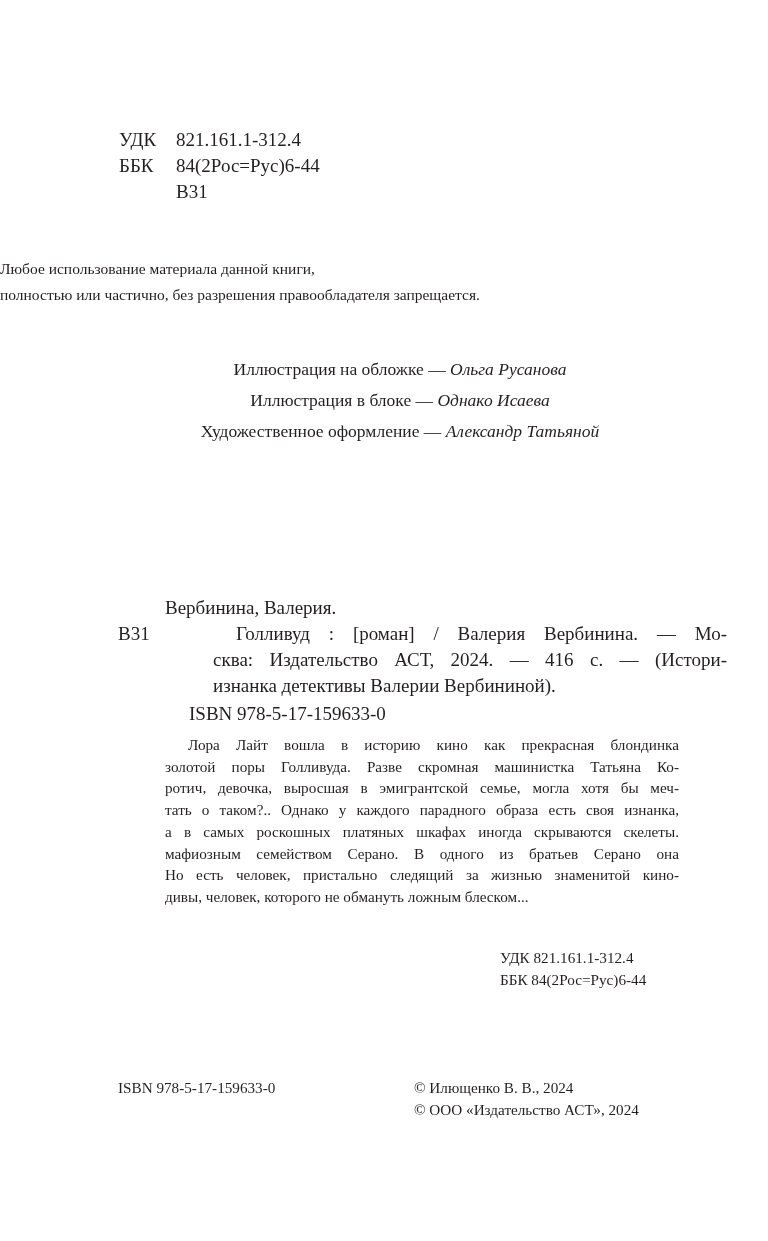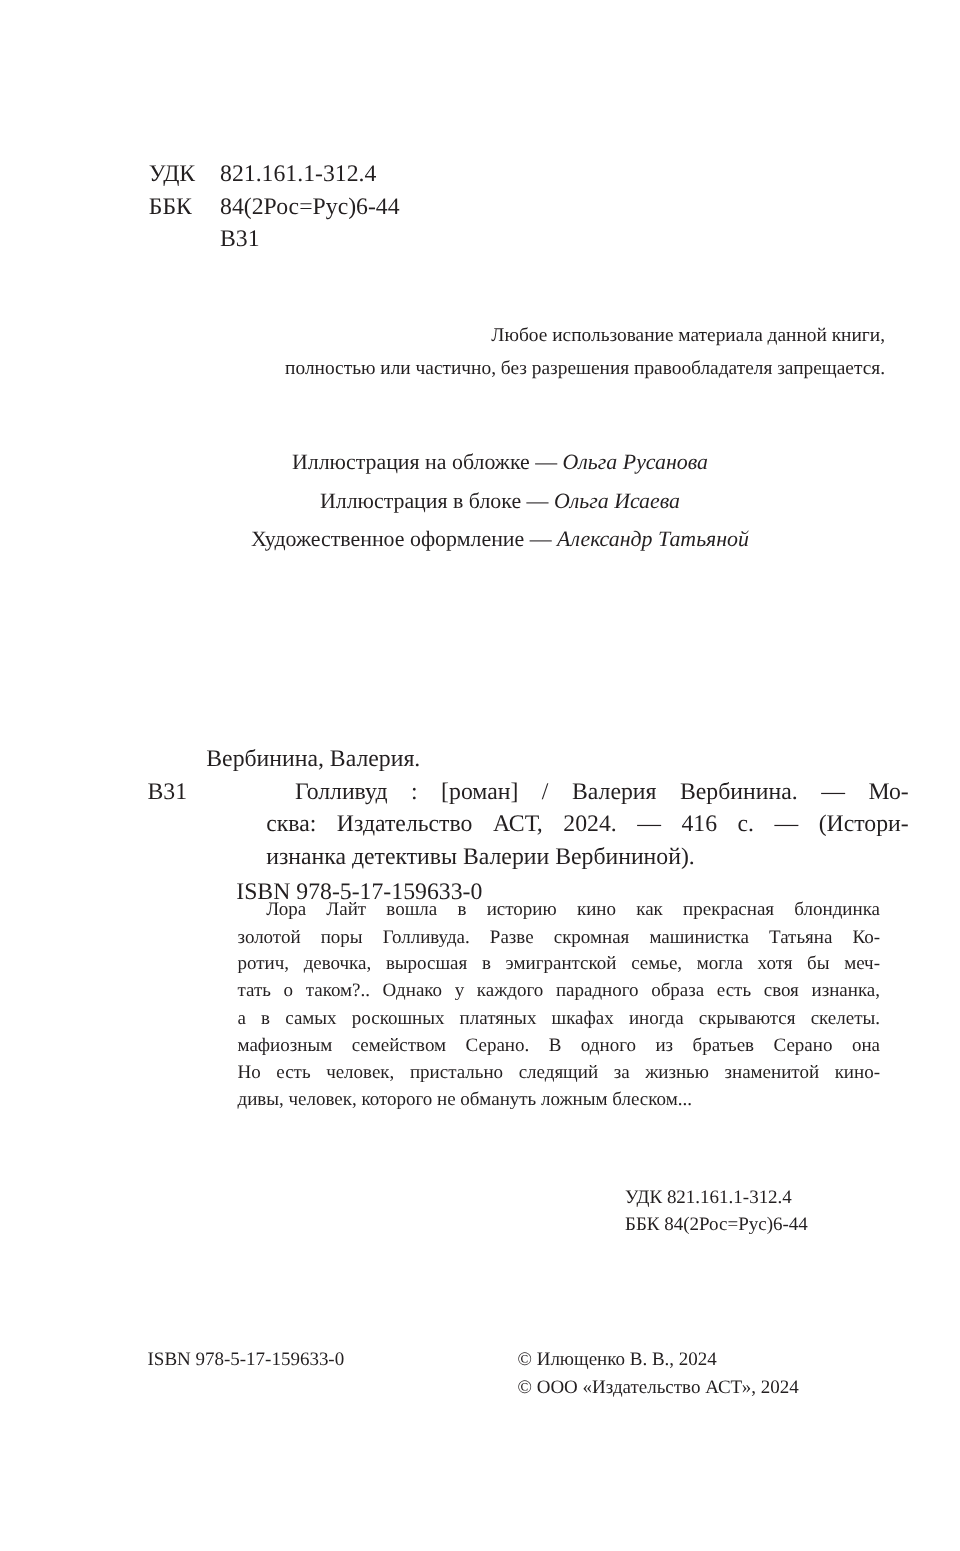--- a/index.html
+++ b/index.html
@@ -4,21 +4,21 @@
   <style>
     html, body { margin: 0; padding: 0; background: #ffffff; }
     body {
       width: 768px; height: 1241px; position: relative; overflow: hidden;
       font-family: "Liberation Serif", "DejaVu Serif", serif;
       color: #231f20;
     }
     .abs { position: absolute; white-space: nowrap; }
     .cls { font-size: 19px; line-height: 26px; }
     .cls .k { display: inline-block; width: 57px; }
-    .notice { left: 0; width: 708px; text-align: right; font-size: 15.5px; line-height: 26px; }
+    .notice { left: 0; width: 708px; text-align: left; font-size: 15.5px; line-height: 26px; }
     .credits { left: 0; width: 800px; text-align: center; font-size: 17.5px; line-height: 31.5px; }
     .credits i { }
     .biblio { font-size: 19px; line-height: 26px; }
     .bib-text { left: 165px; width: 514px; white-space: normal; text-align: justify; }
     .bib-text .l { display: block; text-align-last: justify; }
     .bib-text .l.last { text-align-last: left; }
     .anno { left: 165px; width: 514px; font-size: 15.2px; line-height: 21.7px; }
     .anno .l { display: block; text-align: justify; text-align-last: justify; white-space: normal; }
     .anno .l.last { text-align-last: left; }
     .foot { font-size: 15.2px; line-height: 22px; }
@@ -35,38 +35,38 @@
 </div>
 <div class="abs cls" style="left:176px; top:179px;">В31</div>
 
 <div class="abs notice" style="top:256px;">Любое использование материала данной книги,</div>
 <div class="abs notice" style="top:282px;">полностью или частично, без разрешения правообладателя запрещается.</div>
 
 <div class="abs credits" style="top:354px;">
   <span>Иллюстрация на обложке — </span><i>Ольга Русанова</i>
 </div>
 <div class="abs credits" style="top:385px;">
-  <span>Иллюстрация в блоке — </span><i>Ольга Исаева</i>
+  <span>Иллюстрация в блоке — </span><i>Однако Исаева</i>
 </div>
 <div class="abs credits" style="top:416px;">
   <span>Художественное оформление — </span><i>Александр Татьяной</i>
 </div>
 
 <div class="abs biblio" style="left:165px; top:595px;">
   <b>Вербинина, Валерия.</b>
 </div>
 <div class="abs biblio" style="left:118px; top:621px;">В31</div>
 <div class="abs biblio bib-text" style="top:621px;margin-left:48px;">
   <span class="l" style="text-indent:23px;">Голливуд : [роман] / Валерия Вербинина. — Мо-</span>
   <span class="l">сква: Издательство АСТ, 2024. — 416 с. — (Истори-</span>
   <span class="l last">изнанка детективы Валерии Вербининой).</span>
 </div>
 <div class="abs biblio" style="left:189px; top:701px;">ISBN 978-5-17-159633-0</div>
 
-<div class="abs anno" style="top:717px;margin-left:25px;">
+<div class="abs anno" style="top:734px;">
   <span class="l" style="text-indent:23px;">Лора Лайт вошла в историю кино как прекрасная блондинка</span>
   <span class="l">золотой поры Голливуда. Разве скромная машинистка Татьяна Ко-</span>
   <span class="l">ротич, девочка, выросшая в эмигрантской семье, могла хотя бы меч-</span>
   <span class="l">тать о таком?.. Однако у каждого парадного образа есть своя изнанка,</span>
   <span class="l">а в самых роскошных платяных шкафах иногда скрываются скелеты.</span>
   <span class="l">мафиозным семейством Серано. В одного из братьев Серано она</span>
   <span class="l">Но есть человек, пристально следящий за жизнью знаменитой кино-</span>
   <span class="l last">дивы, человек, которого не обмануть ложным блеском...</span>
 </div>
 <div class="abs anno" style="top:947px; left:500px; width:auto;">УДК 821.161.1-312.4</div>

